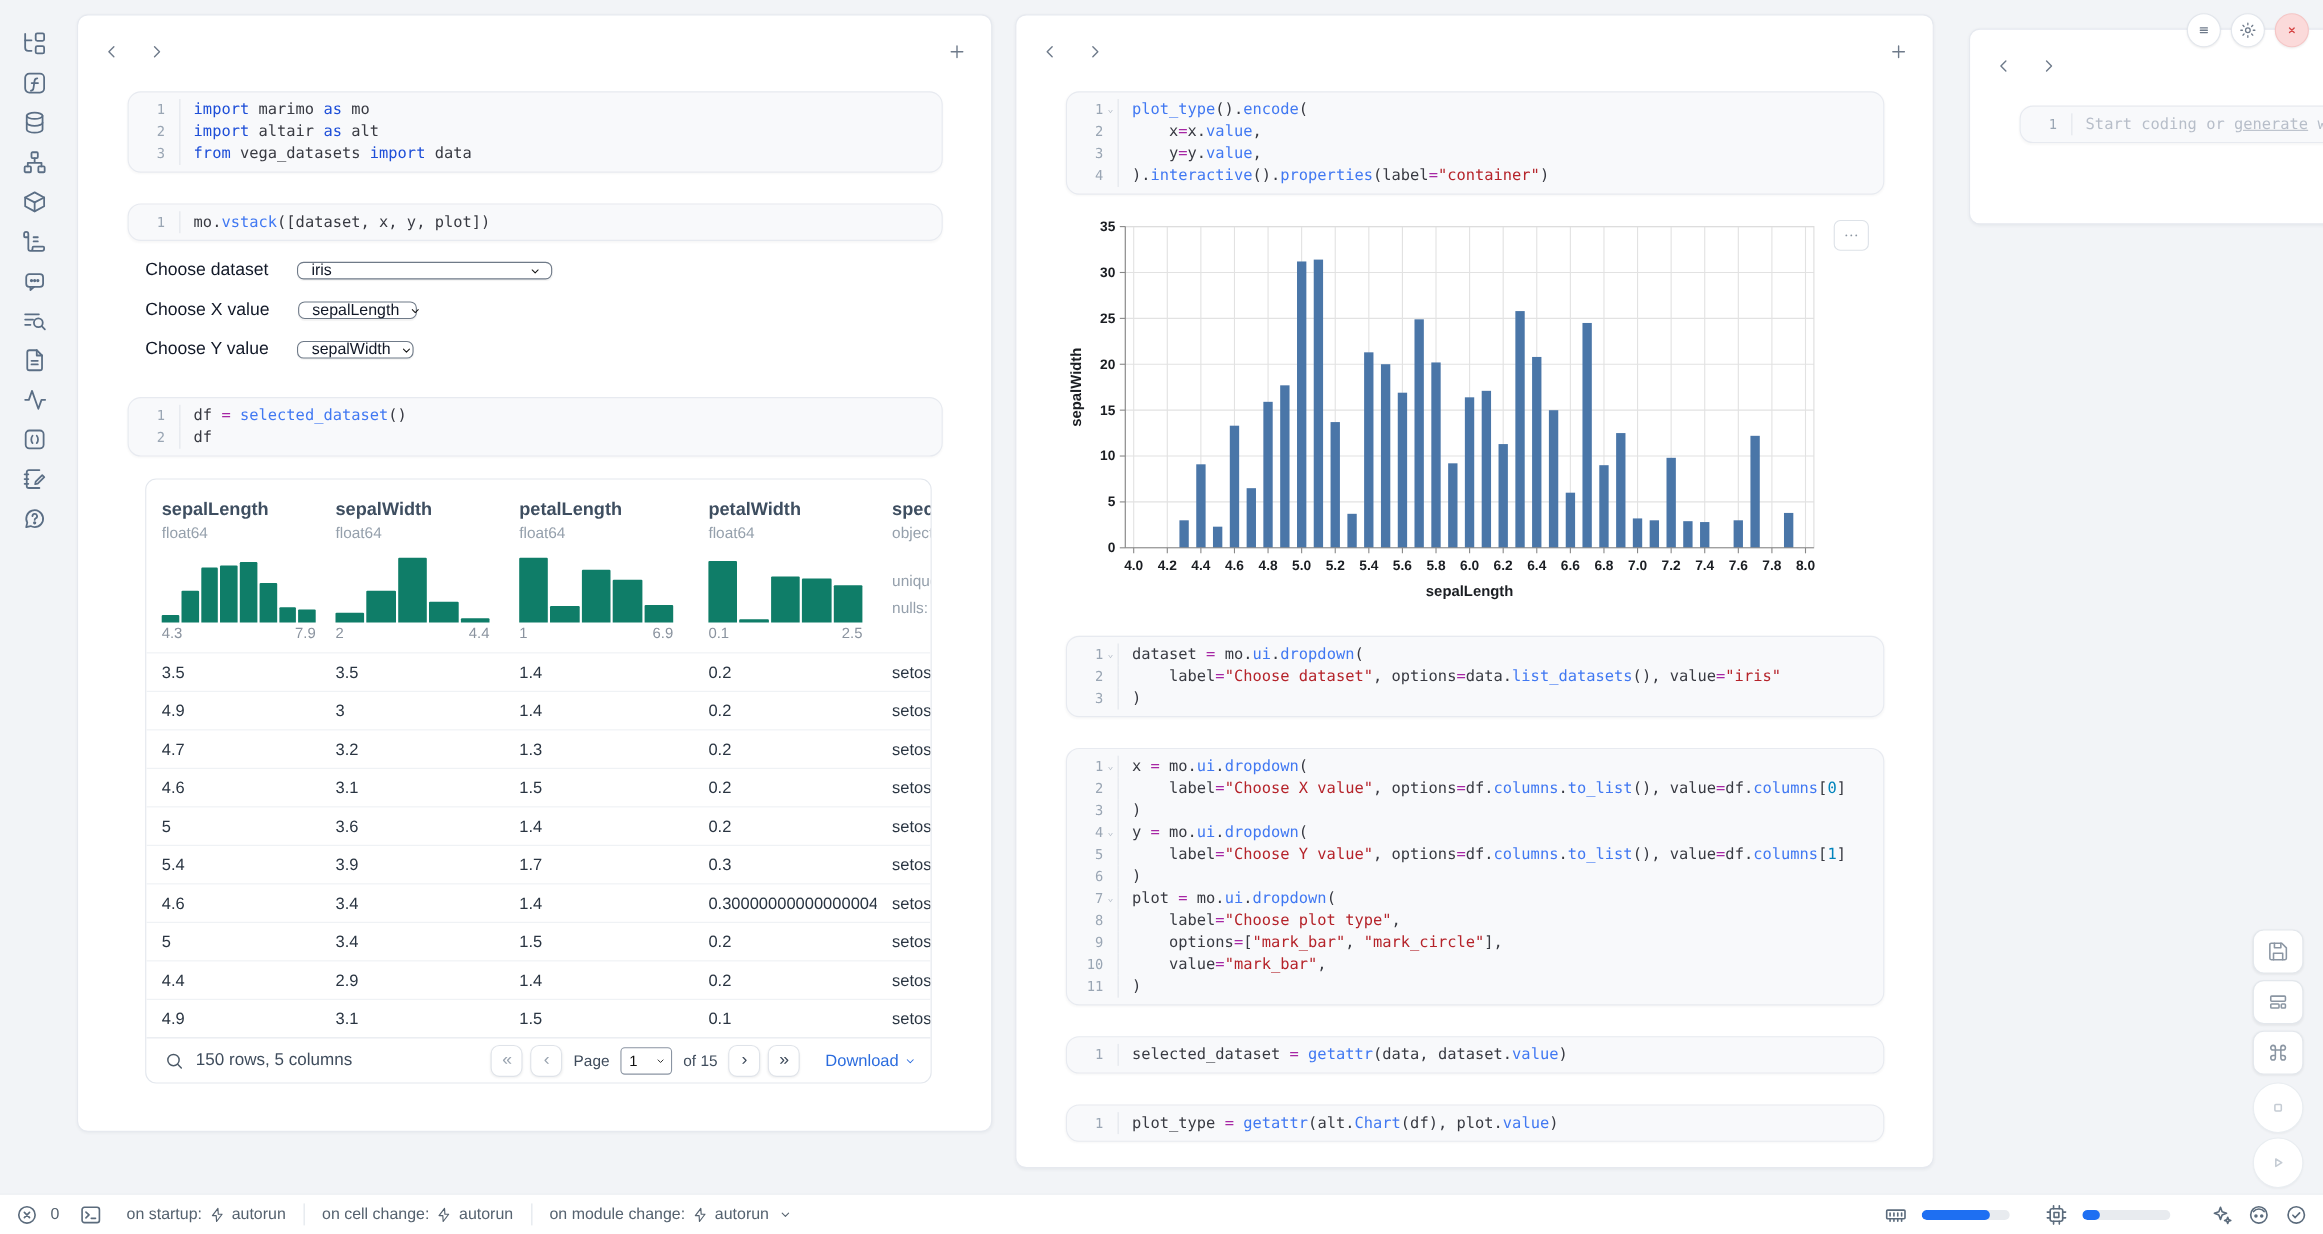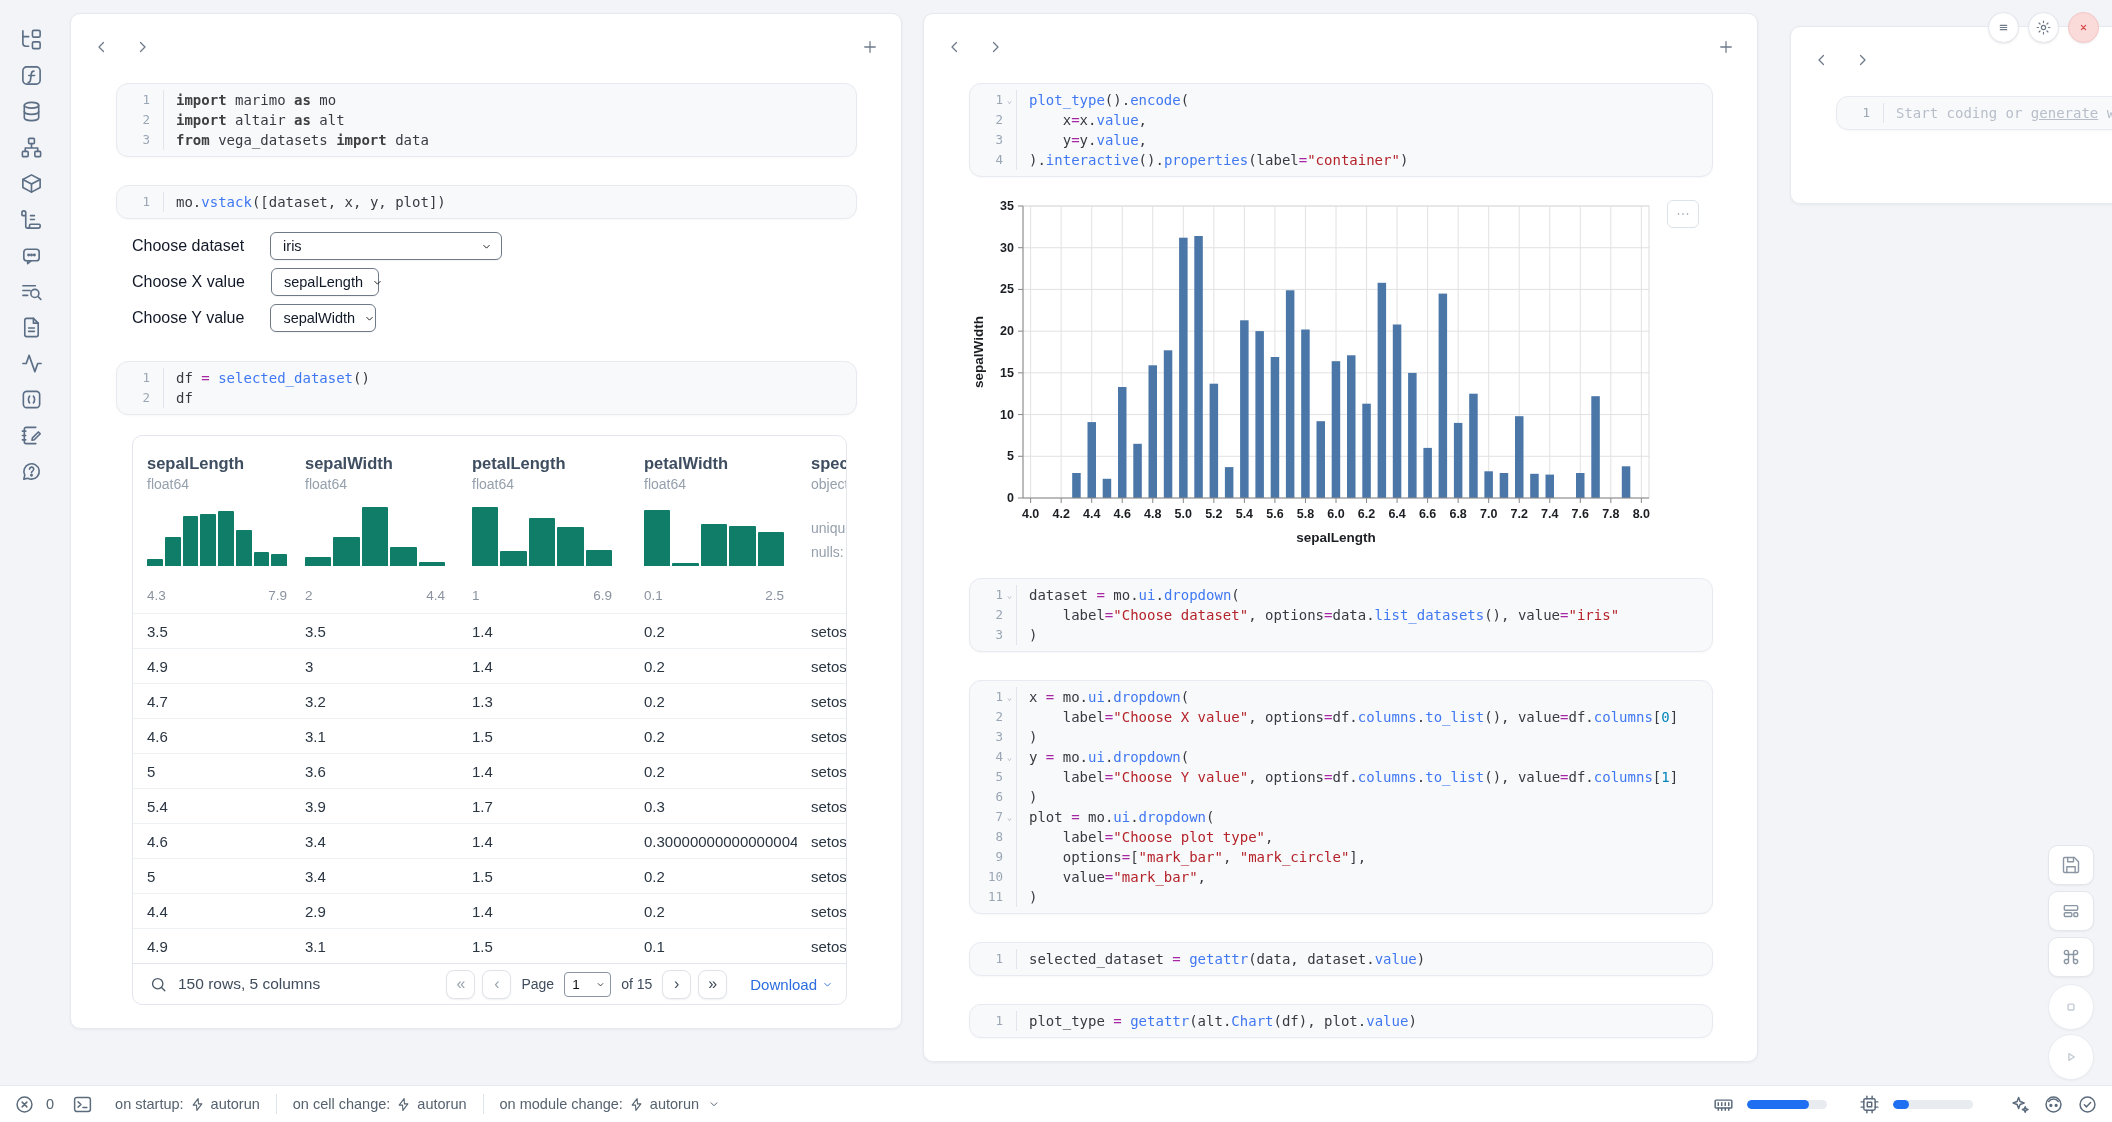--- a/index.html
+++ b/index.html
@@ -25,46 +25,46 @@
   .cells{padding:5px 44px 0 45px}
 
   
   .codeblock{background:#f8f9fb;border:1px solid #e7eaf0;border-radius:12px;padding:6px 0;
     font-family:"DejaVu Sans Mono",monospace;font-size:14px;line-height:20px;box-shadow:0 1px 2px rgba(15,23,42,.03)}
   .cline{display:flex}
   .gut{width:46px;flex:none;display:flex;justify-content:flex-end;color:#9aa6b4}
   .lnum{font-size:12.5px;line-height:20px}
   .fold{width:13px;font-size:9px;line-height:20px;text-align:center;color:#b3bcc7}
   .codetext{border-left:1px solid #e2e6ec;padding-left:12px;white-space:pre;flex:1;color:#383a42}
-  .tk-k{color:#404040;font-weight:bold}
+  .tk-k{color:#1d4ed8;font-weight:normal}
   .tk-o{color:#a626a4}
   .tk-f{color:#4078f2}
   .tk-s{color:#b5232a}
   .tk-n{color:#0184bc}
   .cell{margin-bottom:28px}
 
   
   .ctrl-rows{margin:12px 0 0 16px}
   .ctrl-row{display:flex;align-items:center;height:30px;margin-bottom:6px}
   .ctrl-label{font-size:16px;color:#111827;margin-right:26px}
   .selectbox{display:inline-flex;align-items:center;justify-content:space-between;box-sizing:border-box;
-    border:1px solid #6f7a88;border-radius:6px;background:#fff;height:28px;padding:0 8px 0 12px;
+    border:1px solid #6f7a88;border-radius:6px;background:#fff;height:16px;padding:0 8px 0 12px;
     font-size:14.5px;color:#111827;box-shadow:0 1px 1px rgba(0,0,0,.05);cursor:pointer}
   .selectbox .chev{width:13px;height:13px;color:#111;margin-left:8px;flex:none}
 
   
   .tablecard{margin:20px 10px 0 16px;border:1px solid #e3e7ed;border-radius:10px;overflow:hidden;background:#fff}
   .tgrid{display:grid;grid-template-columns:158px 167px 172px 167px 1fr}
   .thead{padding:18px 0 10px}
   .th{padding-left:14px;overflow:hidden}
   .th-name{font-size:16.5px;font-weight:bold;color:#3e4e60;white-space:nowrap}
   .th-dtype{font-size:14px;color:#95a0ac;margin-top:3px;white-space:nowrap}
   .hist{height:62px;width:140px;margin-top:12px;display:flex;align-items:flex-end;gap:2px}
   .hb{flex:1;background:#0f7d68;border-radius:1px 1px 0 0}
-  .hist-range{width:140px;display:flex;justify-content:space-between;font-size:13.5px;color:#8a939f;margin-top:22px}
+  .hist-range{width:140px;display:flex;justify-content:space-between;font-size:13.5px;color:#8a939f;margin-top:2px}
   .th-meta{font-size:14px;color:#95a0ac;margin-top:24px;line-height:24px;white-space:nowrap}
   .trow{height:34px;align-items:center;border-top:1px solid #eef1f4;font-size:15px;color:#2a3542;cursor:pointer}
   .trow>div{padding-left:14px;white-space:nowrap;overflow:hidden}
   .tfoot{border-top:1px solid #e3e7ed;height:40px;display:flex;align-items:center;padding:0 12px}
   .tf-search{width:19px;height:19px;color:#4c5a68;margin:0 10px 0 4px}
   .tf-summary{font-size:15.5px;color:#3f4c5c}
   .pager{margin-left:auto;display:flex;align-items:center;gap:7px}
   .pgbtn{width:27px;height:27px;border:1px solid #dfe3e9;border-radius:8px;background:#fff;box-shadow:0 1px 2px rgba(0,0,0,.06);
     display:flex;align-items:center;justify-content:center;font-size:16px;color:#3f4c5c;cursor:pointer;line-height:1}
   .pgbtn.dim{color:#9aa4b0}

